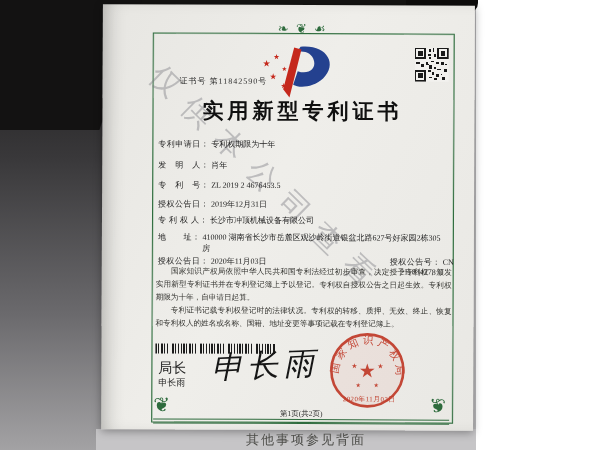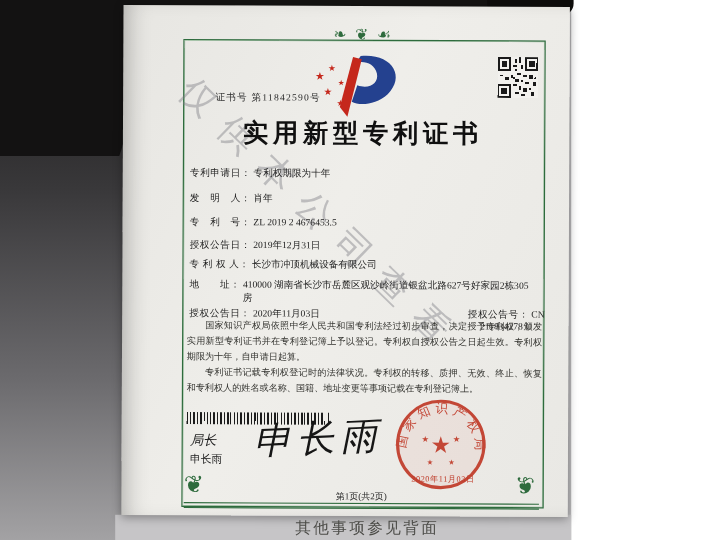--- a/index.html
+++ b/index.html
@@ -31,21 +31,21 @@
   .frow{position:absolute;left:56px;width:300px;font-size:8px;color:#1d1d1d;}
   .frow .lbl{letter-spacing:.5px;}
   .frow .val{margin-left:2px;}
   .addr .val{display:inline-block;vertical-align:top;width:238px;line-height:11px;}
   .grant2{position:absolute;left:228px;top:0;text-align:center;}
   .body-text{position:absolute;left:54px;top:260px;width:296px;font-size:7.6px;
              line-height:13px;text-align:justify;color:#33332f;}
   .body-text p{margin:0;text-indent:2em;}
   .barcode{position:absolute;left:54px;top:339px;width:120px;height:10px;
            background:repeating-linear-gradient(90deg,#1c1c1c 0px,#1c1c1c 1.5px,transparent 1.5px,transparent 3px,#1c1c1c 3px,#1c1c1c 3.8px,transparent 3.8px,transparent 5.6px);}
-  .director-label{position:absolute;left:57px;top:355px;font-size:11px;color:#222;font-style:italic;}
+  .director-label{position:absolute;left:57px;top:355px;font-size:14px;color:#222;}
   .director-name{position:absolute;left:57px;top:372px;font-size:9px;color:#222;}
   .signature{position:absolute;left:110px;top:340px;font-size:31px;color:#161616;
              font-style:italic;letter-spacing:5px;transform:rotate(-3deg);}
   .seal{position:absolute;left:226px;top:325px;width:80px;height:80px;opacity:.92;}
   .seal-date{position:absolute;left:220px;top:389px;width:96px;text-align:center;
              font-size:6.8px;color:#bf3b29;letter-spacing:.5px;}
   .page-info{position:absolute;left:50px;top:404px;width:300px;text-align:center;font-size:7.5px;color:#262626;}
   .bottom-rule{position:absolute;left:52px;top:414px;width:296px;height:3px;
                border-top:1px solid #2e6b3d;border-bottom:1px solid #2e6b3d;}
   .back-note{position:absolute;left:246px;top:431px;font-size:13px;color:#4c4c48;letter-spacing:2px;}

